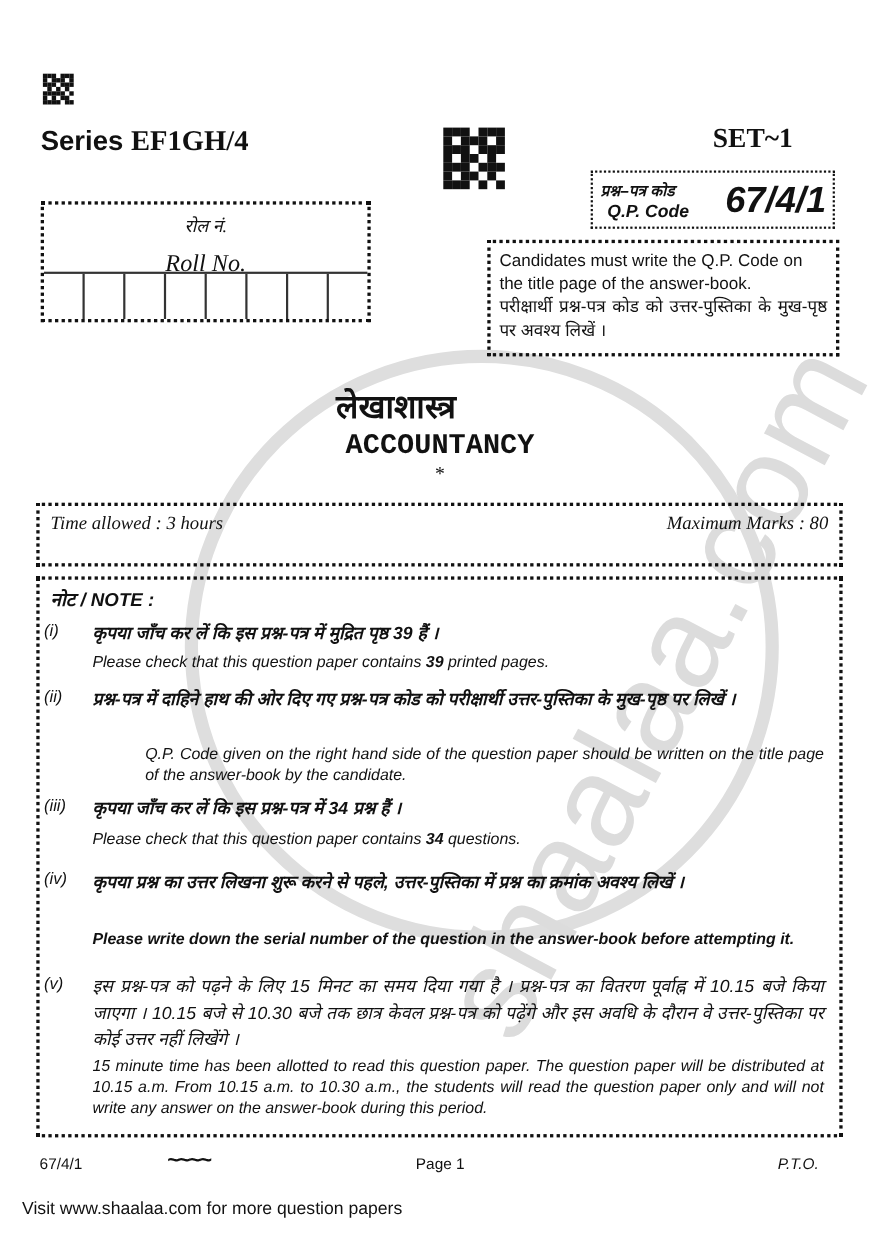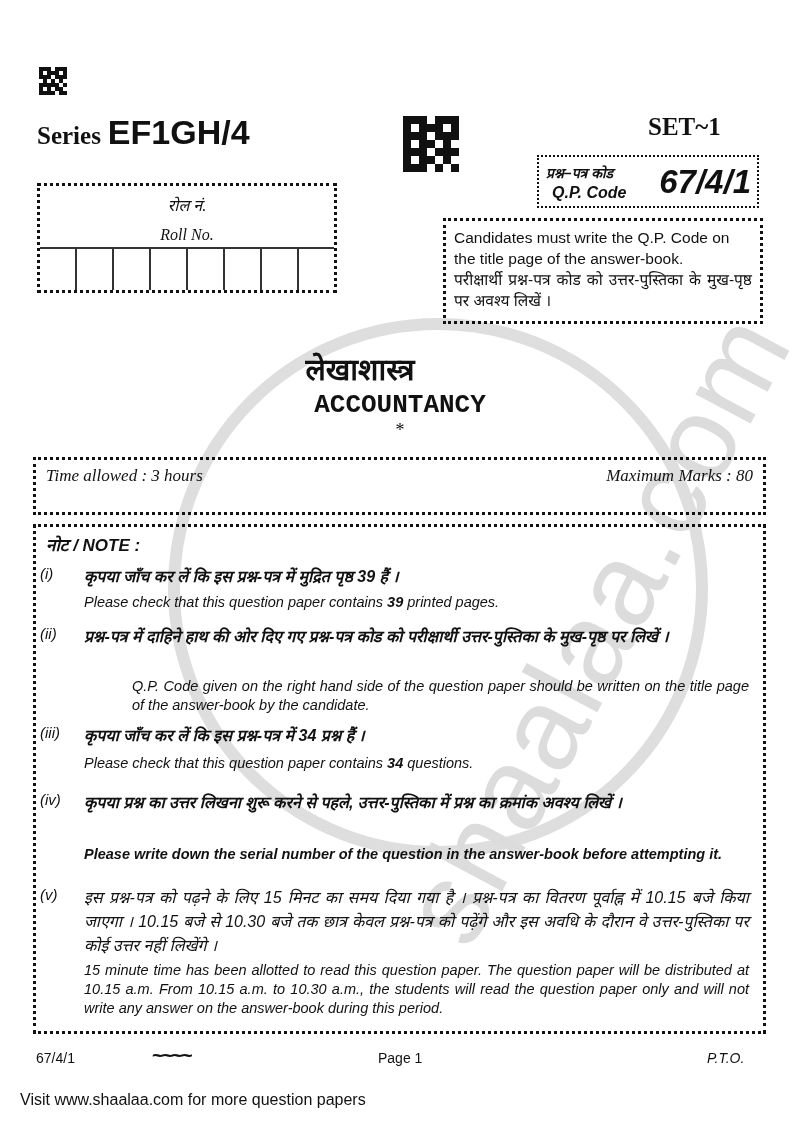--- a/index.html
+++ b/index.html
@@ -12,35 +12,35 @@
     .serif { font-family: "Liberation Serif", "DejaVu Serif", serif; }
     .sans { font-family: Liberation Serif, serif; }
 
     
     .wm-circle { position: absolute; left: 168px; top: 318px; width: 540px; height: 540px; border: 12px solid #dedede; border-radius: 50%; box-sizing: border-box; z-index: 0; }
     .wm-text { position: absolute; left: 250px; top: 560px; font-family: "Liberation Sans", sans-serif; font-size: 118px; color: #dcdcdc; transform: rotate(-62deg); transform-origin: center; z-index: 0; letter-spacing: 2px; white-space: nowrap; }
 
     .content { position: relative; z-index: 1; }
 
     #series-label { left: 37px; top: 113px; font-size: 25px; font-weight: bold; }
-    #series-label .s1 { font-family: Liberation Serif, serif; }
-    #series-label .s2 { font-family: Liberation Sans, sans-serif; font-size: 34px; }
+    #series-label .s1 { font-family: Liberation Sans, sans-serif; }
+    #series-label .s2 { font-family: Liberation Serif, serif; font-size: 26px; }
 
     #set-label { left: 648px; top: 113px; font-size: 25px; font-weight: bold; }
 
     #qp-box { left: 537px; top: 155px; width: 222px; height: 53px; border-width: 2px; }
     #qp-hi { position: absolute; left: 7px; top: 6px; font-size: 14px; font-style: italic; font-weight: bold; }
     #qp-en { position: absolute; left: 13px; top: 27px; font-size: 16px; font-style: italic; font-weight: bold; }
     #qp-code { position: absolute; right: 6px; top: 6px; font-size: 33px; font-style: italic; font-weight: bold; }
 
     #instr-box { left: 443px; top: 218px; width: 320px; height: 106px; padding: 6px 8px; font-size: 15.5px; line-height: 21px; }
 
     #roll-box { left: 37px; top: 183px; width: 300px; height: 110px; }
     #roll-hi { position: absolute; left: 0; right: 0; top: 8px; text-align: center; font-style: italic; font-size: 16px; }
-    #roll-en { position: absolute; left: 0; right: 0; top: 40px; text-align: center; font-style: italic; font-size: 16px; }
+    #roll-en { position: absolute; left: 0; right: 0; top: 40px; text-align: center; font-style: italic; font-size: 22px; }
     #roll-cells { position: absolute; left: 0; right: 0; bottom: 0; height: 41px; border-top: 2px solid #333; display: flex; }
     #roll-cells .cell { flex: 1; border-right: 2px solid #333; }
     #roll-cells .cell:last-child { border-right: none; }
 
     #subject-hi { left: 0; width: 720px; top: 348px; text-align: center; font-size: 30px; font-weight: bold; }
     #subject-en { left: 0; width: 800px; top: 390px; text-align: center; font-size: 26px; font-weight: bold; font-family: Liberation Mono, monospace; }
     #subject-star { left: 0; width: 800px; top: 420px; text-align: center; font-size: 18px; }
 
     #time-box { left: 33px; top: 457px; width: 733px; height: 58px; padding: 4px 10px; font-family: "Liberation Serif", serif; font-style: italic; font-size: 17px; }
     #time-box .row { display: flex; justify-content: space-between; line-height: 24px; }

